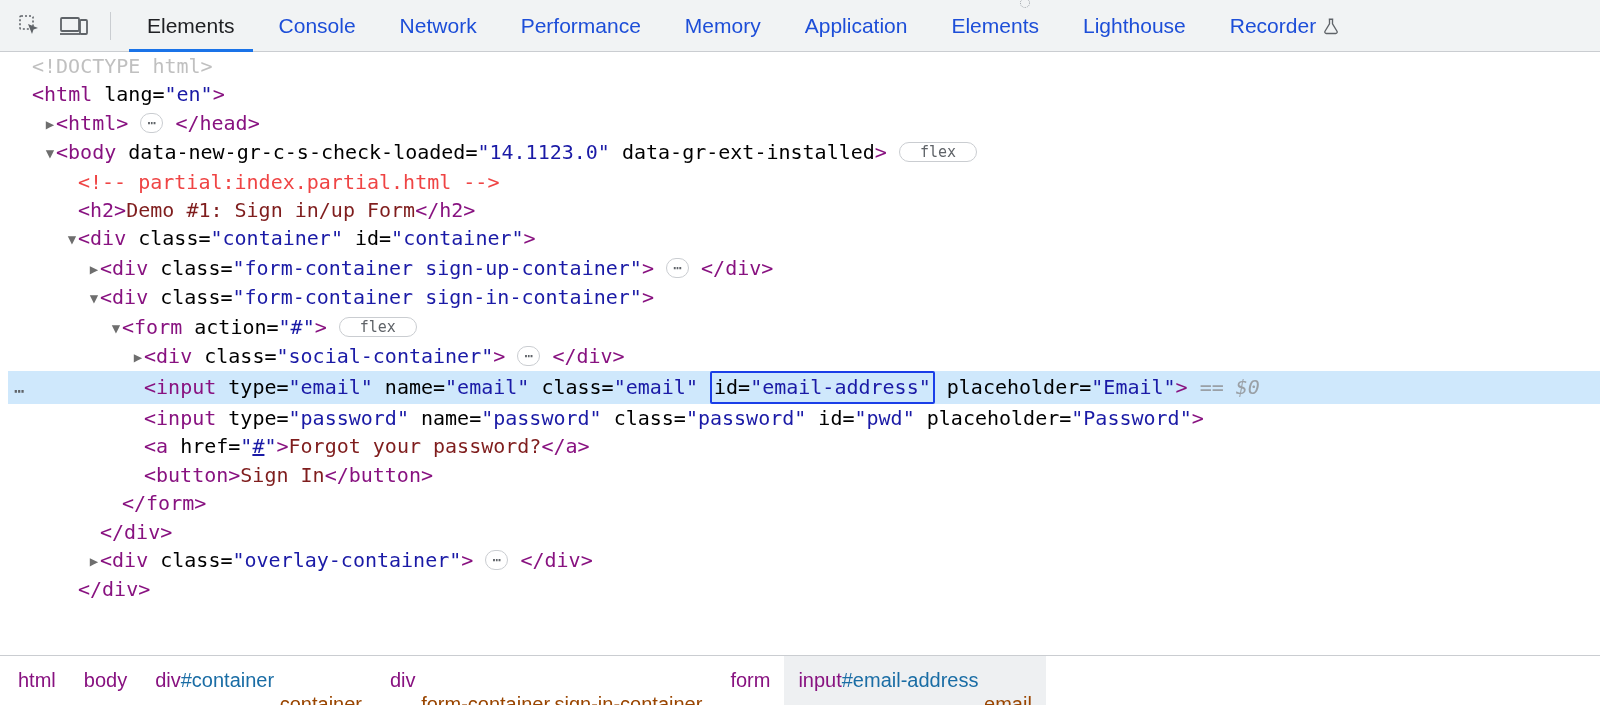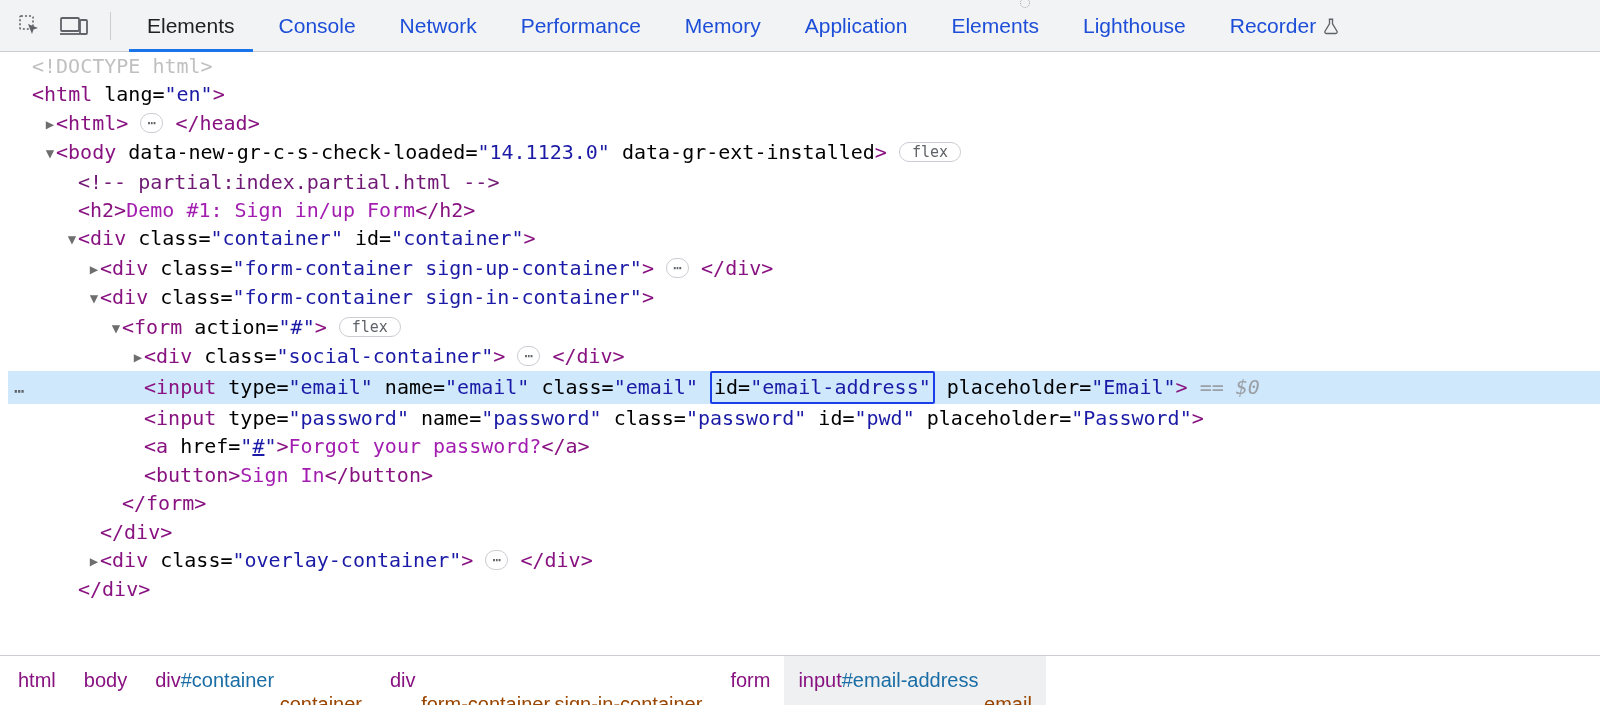--- a/index.html
+++ b/index.html
@@ -81,40 +81,40 @@
   }
   .tree-row {
     white-space: pre;
     padding-left: 24px;
     color: #000;
   }
   .indent { display:inline-block; }
   .ch-tag   { color: #881280; }   
   .ch-attr  { color: #000000; }   
   .ch-val   { color: #1a1aa6; }   
-  .ch-text  { color: #a21caf; }      
+  .ch-text  { color: #7f1d1d; }      
   .ch-doctype { color: #c0c0c0; }
-  .ch-comment { color: #701a75; }
+  .ch-comment { color: #ef4444; }
   .sel-dollar { color: #9aa0a6; }
 
   .twisty {
     display: inline-block;
     width: 12px;
     text-align: center;
     color: #6e6e6e;
     font-size: 14px;
     vertical-align: 1px;
   }
   .ellipsis-pill, .flex-pill {
     display: inline-block;
     border: 1px solid #cacdd1;
     border-radius: 10px;
     font-size: 15px;
     line-height: 18px;
-    padding: 0 12px;
+    padding: 0 20px;
     color: #5f6368;
     background: #fff;
     vertical-align: 2px;
   }
   .ellipsis-pill { padding: 0 6px; }
 
   .tree-row.selected {
     background: #cfe8fc;
     position: relative;
   }

